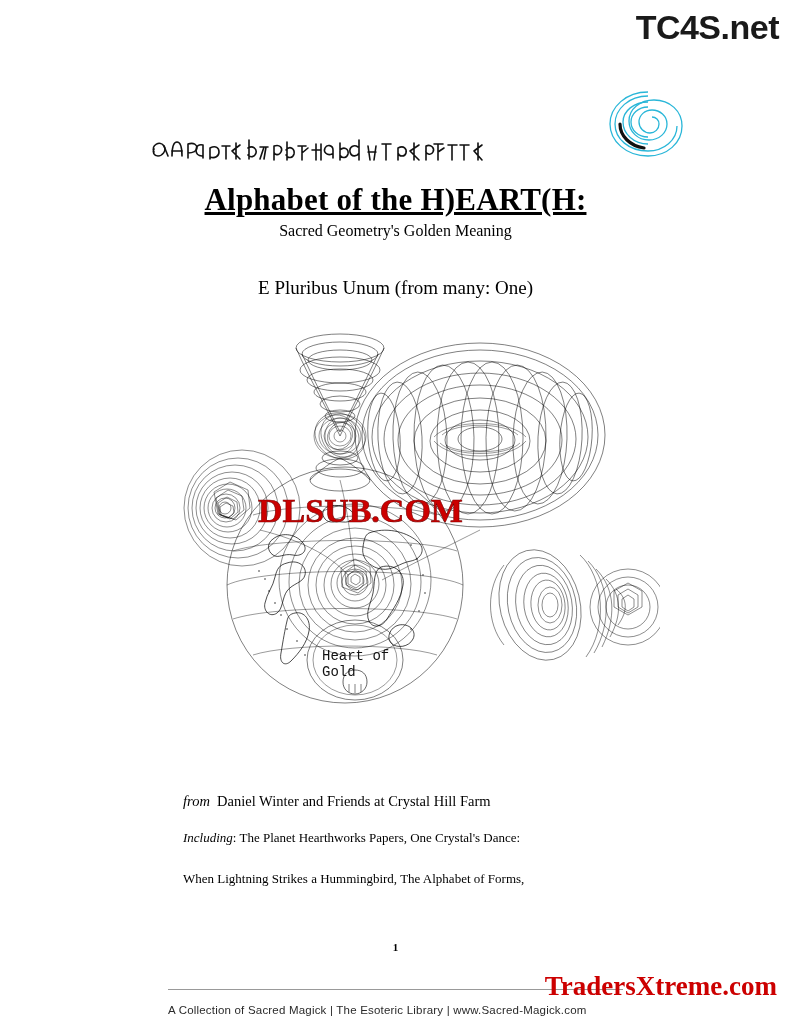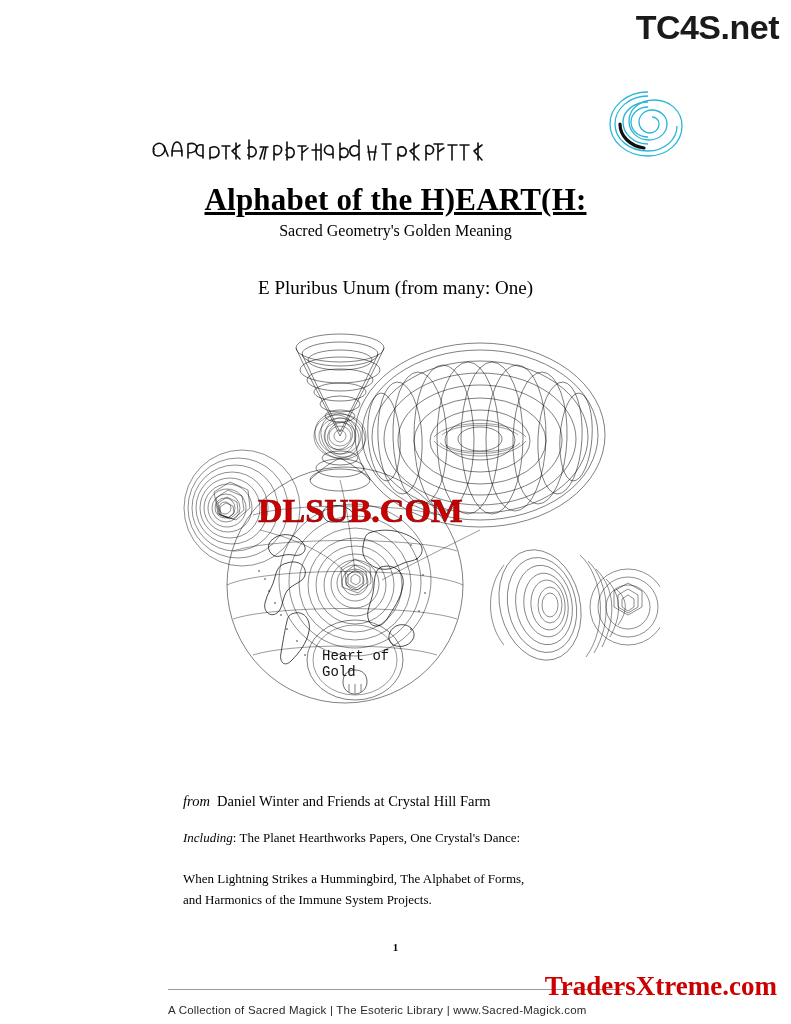--- a/index.html
+++ b/index.html
@@ -418,21 +418,20 @@
 
 <div class="credit-from">
   <span class="ital">from</span>
   &nbsp;<span>Daniel Winter and Friends at Crystal Hill Farm</span>
 </div>
 
 <div class="credit-including">
   <span class="ital">Including</span><span>: The Planet Hearthworks Papers, One Crystal's Dance:</span><br>
   <br>
   <span>When Lightning Strikes a Hummingbird, The Alphabet of Forms,</span><br>
-  <span>and Harmonics of the Immune System Projects.</span>
 </div>
 
 <div class="page-number">1</div>
 
 <div class="footer-rule"></div>
 <div class="footer-text">A Collection of Sacred Magick | The Esoteric Library | www.Sacred-Magick.com</div>
 
 <div class="wm-bottom">TradersXtreme.com</div>
 
 </body></html>

